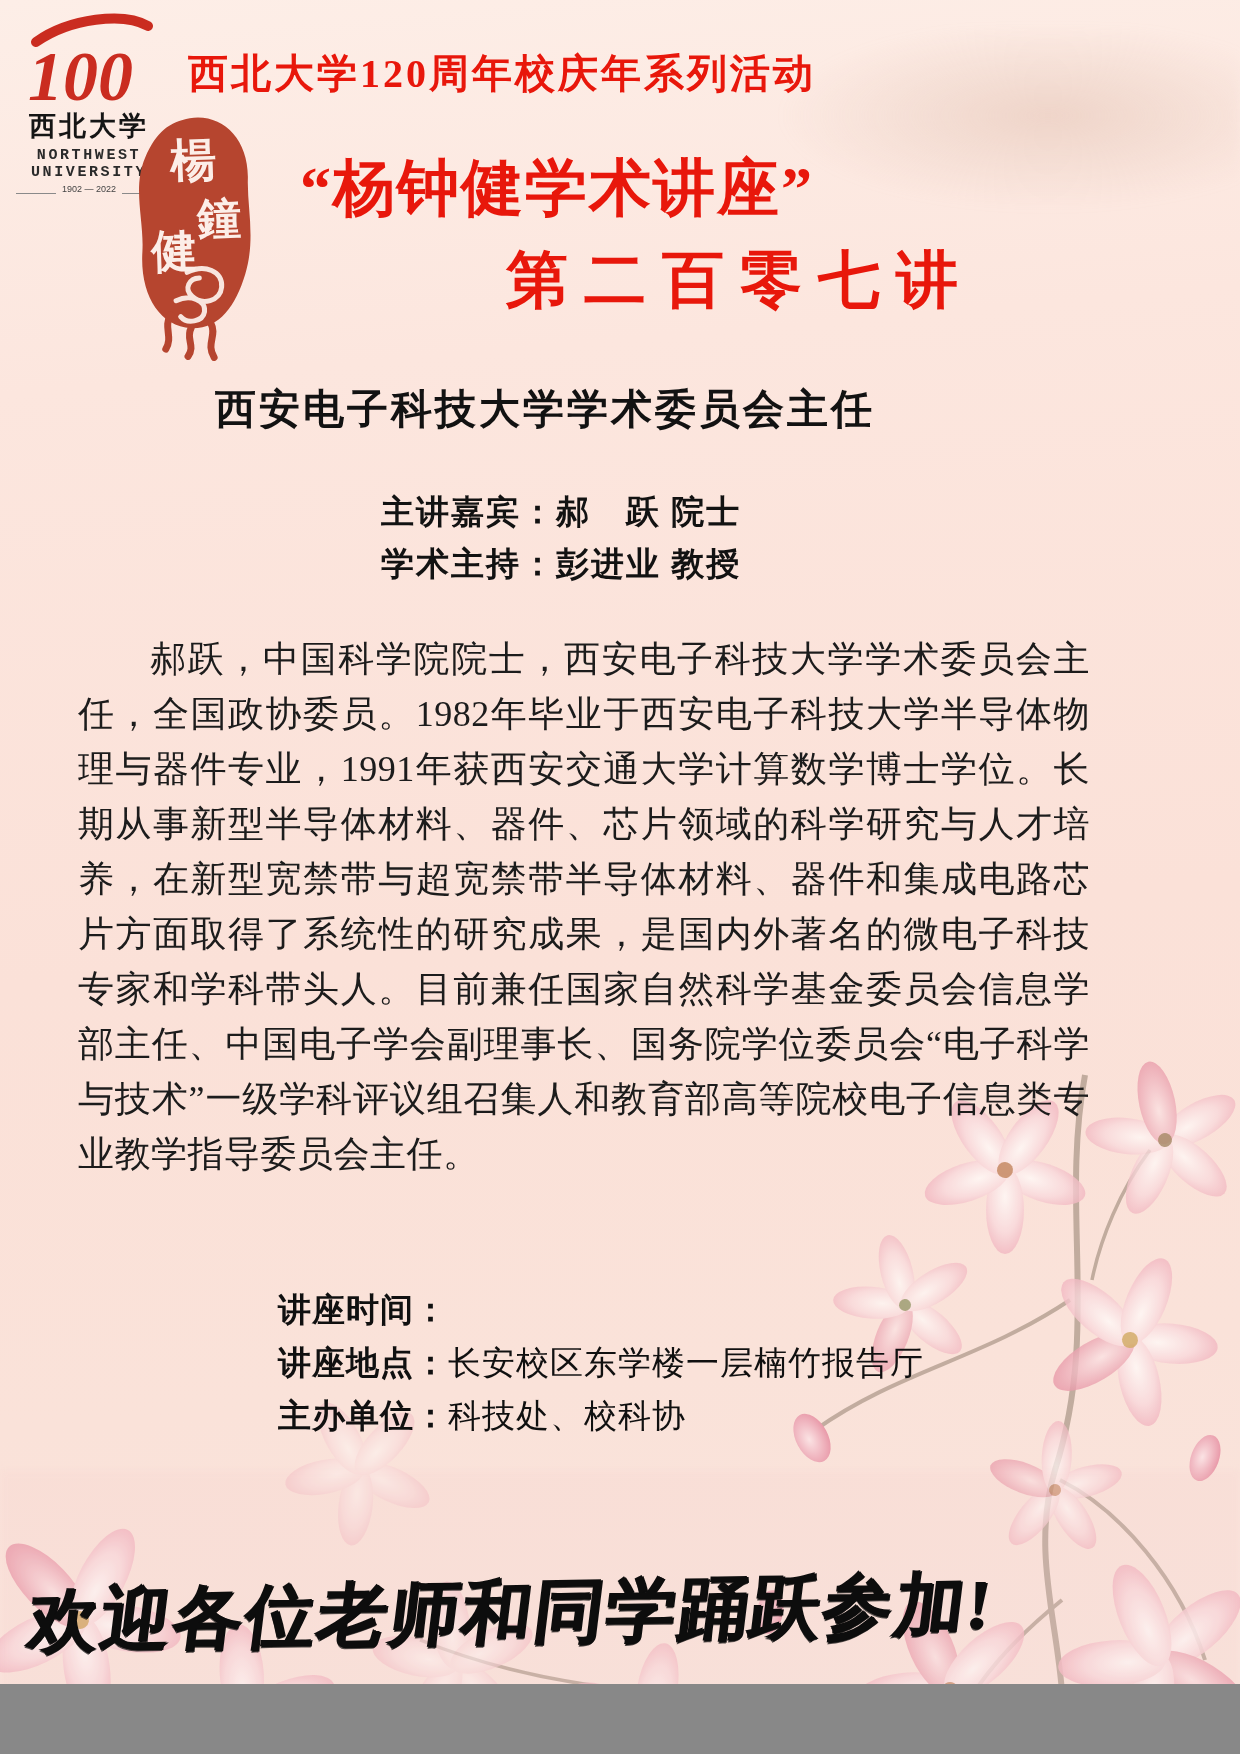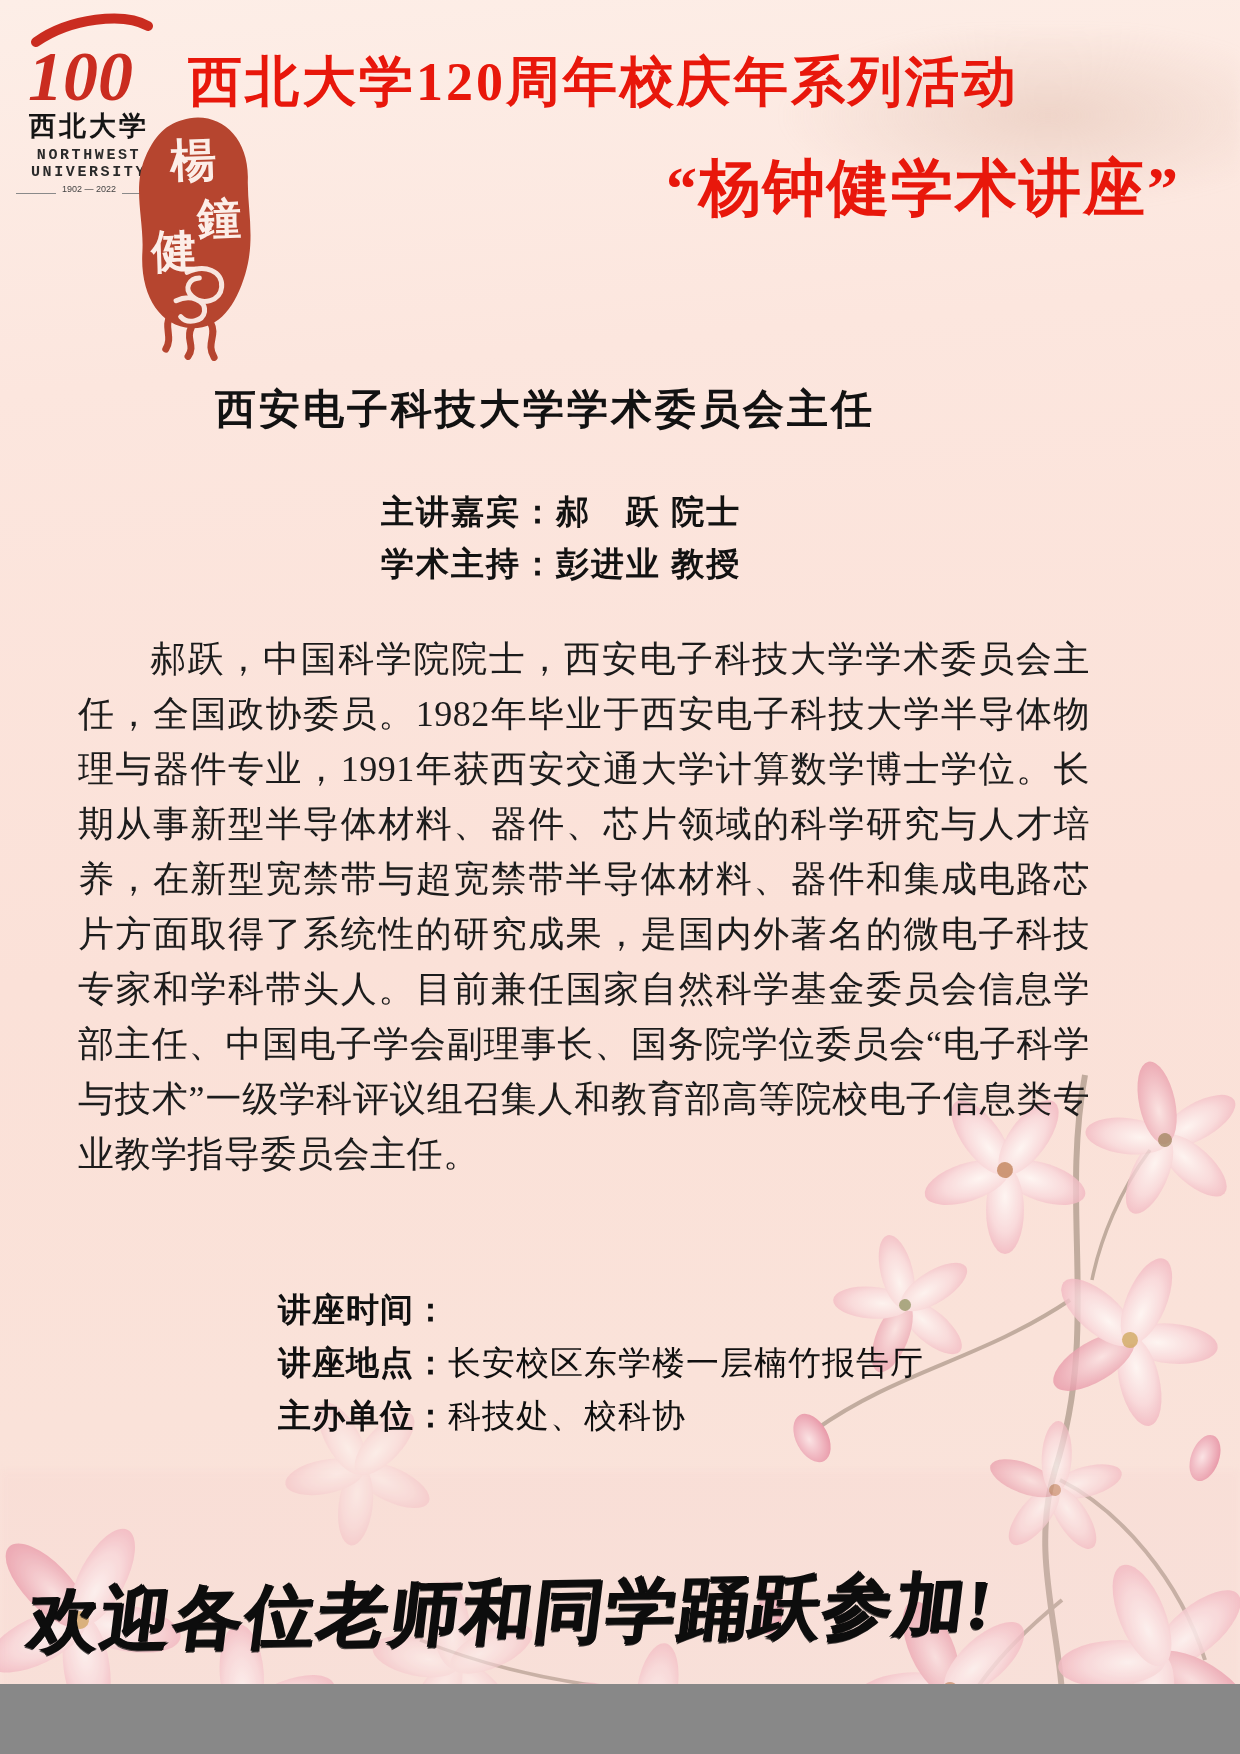--- a/index.html
+++ b/index.html
@@ -23,24 +23,24 @@
   .logo-en{font-size:15px;letter-spacing:2.6px;color:#2a2a2a;margin-top:3px;font-family:Liberation Mono, monospace;font-weight:bold;}
   .logo-years{display:flex;align-items:flex-end;gap:6px;margin-top:3px;color:#444;font-size:9px;font-family:"Liberation Sans",sans-serif;}
   .logo-years .rule{flex:1;border-top:1px solid #8a8a8a;height:0;}
 
   
   .seal{position:absolute;left:130px;top:114px;width:132px;height:252px;transform:rotate(-2deg);}
 
   
   .series-title{
     position:absolute;left:188px;top:46px;width:700px;
-    color:var(--accent-red,#e8170b);font-size:54px;font-weight:bold;letter-spacing:3px;white-space:nowrap;
+    color:var(--accent-red,#e8170b);font-size:40px;font-weight:bold;letter-spacing:3px;white-space:nowrap;
   }
   .main-title{
-    position:absolute;left:300px;right:60px;top:146px;text-align:right;
+    position:absolute;left:300px;right:60px;top:146px;text-align:left;
     color:var(--accent-red,#e8170b);font-size:62px;font-weight:bold;letter-spacing:2px;white-space:nowrap;
   }
   .session-title{
     position:absolute;left:300px;right:60px;top:238px;text-align:center;
     color:var(--accent-red,#e8170b);font-size:62px;font-weight:bold;letter-spacing:16px;white-space:nowrap;
   }
 
   
   .topic{
     position:absolute;left:0;right:150px;top:382px;text-align:center;
@@ -231,20 +231,21 @@
         <path d="M58,214 C52,224 62,232 54,242 M78,210 C84,222 72,230 80,244 M38,200 C30,212 40,222 32,234" fill="none" stroke="#b6452f" stroke-width="7" stroke-linecap="round"></path>
         <path d="M56,158 C74,150 92,158 90,174 C88,188 70,192 60,182 C52,174 58,164 68,164
                  M44,186 C58,180 74,186 72,198 C70,208 54,210 48,202" fill="none" stroke="#fceee8" stroke-width="5" stroke-linecap="round" opacity="0.95"></path>
         <text x="66" y="62" text-anchor="middle" font-size="46" font-weight="bold" fill="#fceee8" font-family="Liberation Serif, serif">楊</text>
         <text x="90" y="120" text-anchor="middle" font-size="44" font-weight="bold" fill="#fceee8" font-family="Liberation Serif, serif">鐘</text>
         <text x="44" y="152" text-anchor="middle" font-size="46" font-weight="bold" fill="#fceee8" font-family="Liberation Serif, serif">健</text>
       </svg>
     </div>
 
     <div class="main-title">“杨钟健学术讲座”</div>
+    <div class="session-title">第二百零七讲</div>
 
     <div class="topic">西安电子科技大学学术委员会主任</div>
 
     <div class="speakers">
       <div class="line">主讲嘉宾：郝　跃 院士</div>
       <div class="line">学术主持：彭进业 教授</div>
     </div>
 
     <div class="bio">郝跃，中国科学院院士，西安电子科技大学学术委员会主任，全国政协委员。1982年毕业于西安电子科技大学半导体物理与器件专业，1991年获西安交通大学计算数学博士学位。长期从事新型半导体材料、器件、芯片领域的科学研究与人才培养，在新型宽禁带与超宽禁带半导体材料、器件和集成电路芯片方面取得了系统性的研究成果，是国内外著名的微电子科技专家和学科带头人。目前兼任国家自然科学基金委员会信息学部主任、中国电子学会副理事长、国务院学位委员会“电子科学与技术”一级学科评议组召集人和教育部高等院校电子信息类专业教学指导委员会主任。</div>
 

